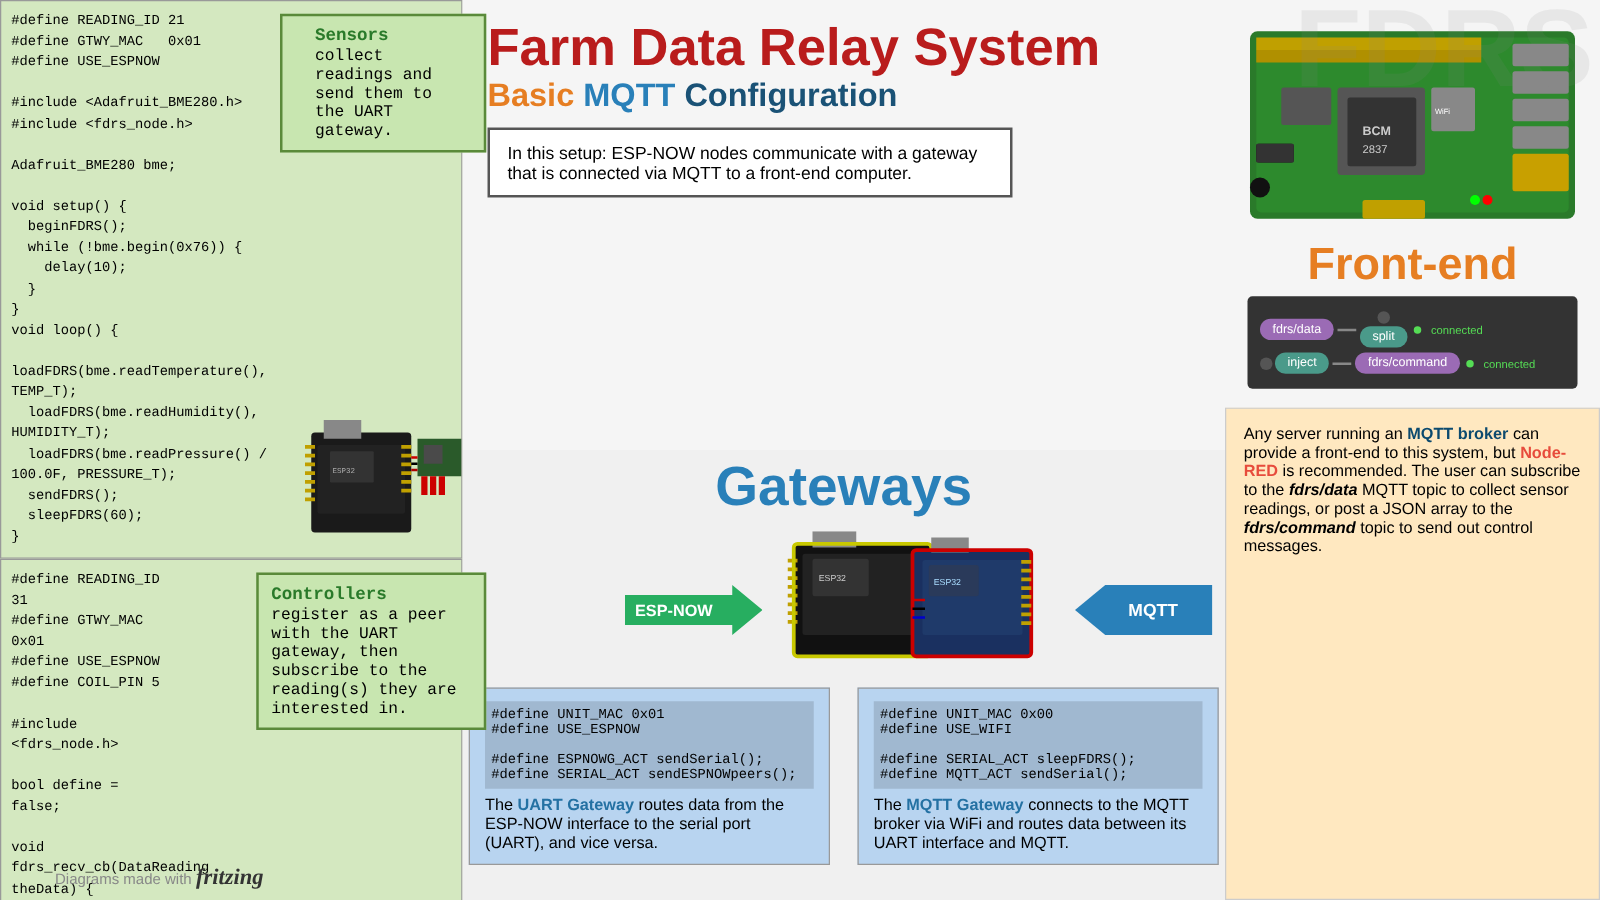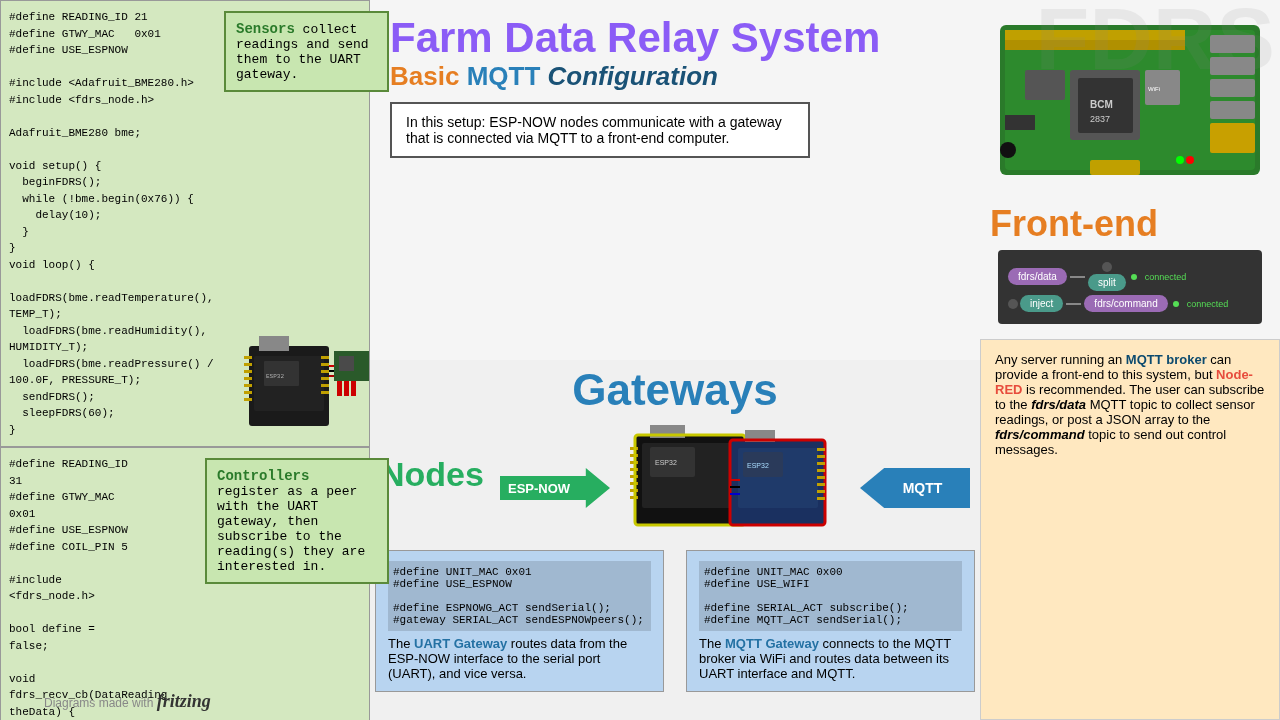--- a/index.html
+++ b/index.html
@@ -49,21 +49,21 @@
       font-size: 11px;
       font-family: 'Courier New', monospace;
       color: #000;
       flex: 1;
       position: relative;
     }
 
     .sensor-desc-box {
       background: #c8e6b0;
       border: 2px solid #5a8a3a;
-      padding: 8px 10px;
+      padding: 8px 26px;
       font-size: 13px;
       color: #000;
       position: absolute;
       top: 10px;
       right: -20px;
       width: 165px;
       z-index: 10;
     }
 
     .controller-desc-box {
@@ -90,33 +90,33 @@
       grid-column: 2;
       grid-row: 1;
       background: #f5f5f5;
       padding: 15px 20px 5px 20px;
       position: relative;
     }
 
     .title-main {
       font-size: 42px;
       font-weight: bold;
-      color: #8b5cf6;
+      color: #b91c1c;
       line-height: 1.1;
     }
 
     .title-sub {
       font-size: 26px;
       font-weight: bold;
       line-height: 1.2;
     }
 
     .title-basic { color: #e67e22; }
     .title-mqtt { color: #2980b9; }
-    .title-config { color: #1a5276; font-style: italic; }
+    .title-config { color: #1a5276; }
 
     .info-box {
       border: 2px solid #555;
       background: #fff;
       padding: 10px 14px;
       margin-top: 10px;
       font-size: 14px;
       color: #000;
       max-width: 420px;
     }
@@ -183,22 +183,22 @@
       flex: 0 0 280px;
       background: #f5f5f5;
       padding: 10px;
       position: relative;
     }
 
     .frontend-label {
       font-size: 36px;
       font-weight: bold;
       color: #e67e22;
-      margin-top: 19px;
-      text-align: left;
+      margin-top: 5px;
+      text-align: center;
     }
 
     .mqtt-desc-box {
       flex: 1;
       background: #ffe8c0;
       border: 1px solid #ccc;
       padding: 12px 14px;
       font-size: 13px;
       color: #000;
     }
@@ -369,21 +369,20 @@
     <div class="info-box">
       <span>In this setup: ESP-NOW nodes communicate with a gateway that is connected via MQTT to a front-end computer.</span>
     </div>
   </div>
 
   <div class="center-bottom">
     <div class="gateways-title">Gateways</div>
 
     <div style="width:100%; position:relative; height:130px; margin-top:5px;">
 
-      <div style="position:absolute; left:10px; top:35px; font-size:34px; font-weight:bold; color:#27ae60;">Nodes</div>
 
       <div style="position:absolute; left:130px; top:48px; display:flex; align-items:center;">
         <div style="width:110px; height:40px; background:#27ae60; clip-path: polygon(0 20%, 78% 20%, 78% 0%, 100% 50%, 78% 100%, 78% 80%, 0 80%); display:flex; align-items:center; padding-left:8px;">
           <span style="color:white; font-weight:bold; font-size:13px;">ESP-NOW</span>
         </div>
       </div>
 
       <div style="position:absolute; left:260px; top:5px;">
         <svg width="200" height="120" viewBox="0 0 200 120">
 
@@ -443,30 +442,30 @@
       </div>
     </div>
 
     <div class="gateway-boxes">
       <div class="uart-box">
         <div style="font-size:11px; font-family: 'Courier New', monospace; margin-bottom:5px; background:#a0b8d0; padding:5px;">
           <div>#define UNIT_MAC    0x01</div>
           <div>#define USE_ESPNOW</div>
           <div>&nbsp;</div>
           <div>#define ESPNOWG_ACT sendSerial();</div>
-          <div>#gateway SERIAL_ACT  sendESPNOWpeers();</div>
+          <div>#define SERIAL_ACT  sendESPNOWpeers();</div>
         </div>
         <p>The <span class="box-keyword">UART Gateway</span> <span>routes data from the ESP-NOW interface to the serial port (UART), and vice versa.</span></p>
       </div>
       <div class="mqtt-gw-box">
         <div style="font-size:11px; font-family: 'Courier New', monospace; margin-bottom:5px; background:#a0b8d0; padding:5px;">
           <div>#define UNIT_MAC    0x00</div>
           <div>#define USE_WIFI</div>
           <div>&nbsp;</div>
-          <div>#define SERIAL_ACT  subscribe();</div>
+          <div>#define SERIAL_ACT  sleepFDRS();</div>
           <div>#define MQTT_ACT    sendSerial();</div>
         </div>
         <p>The <span class="box-keyword">MQTT Gateway</span> <span>connects to the MQTT broker via WiFi and routes data between its UART interface and MQTT.</span></p>
       </div>
     </div>
   </div>
 
   <div class="right-column">
 
     <div class="rpi-area">

